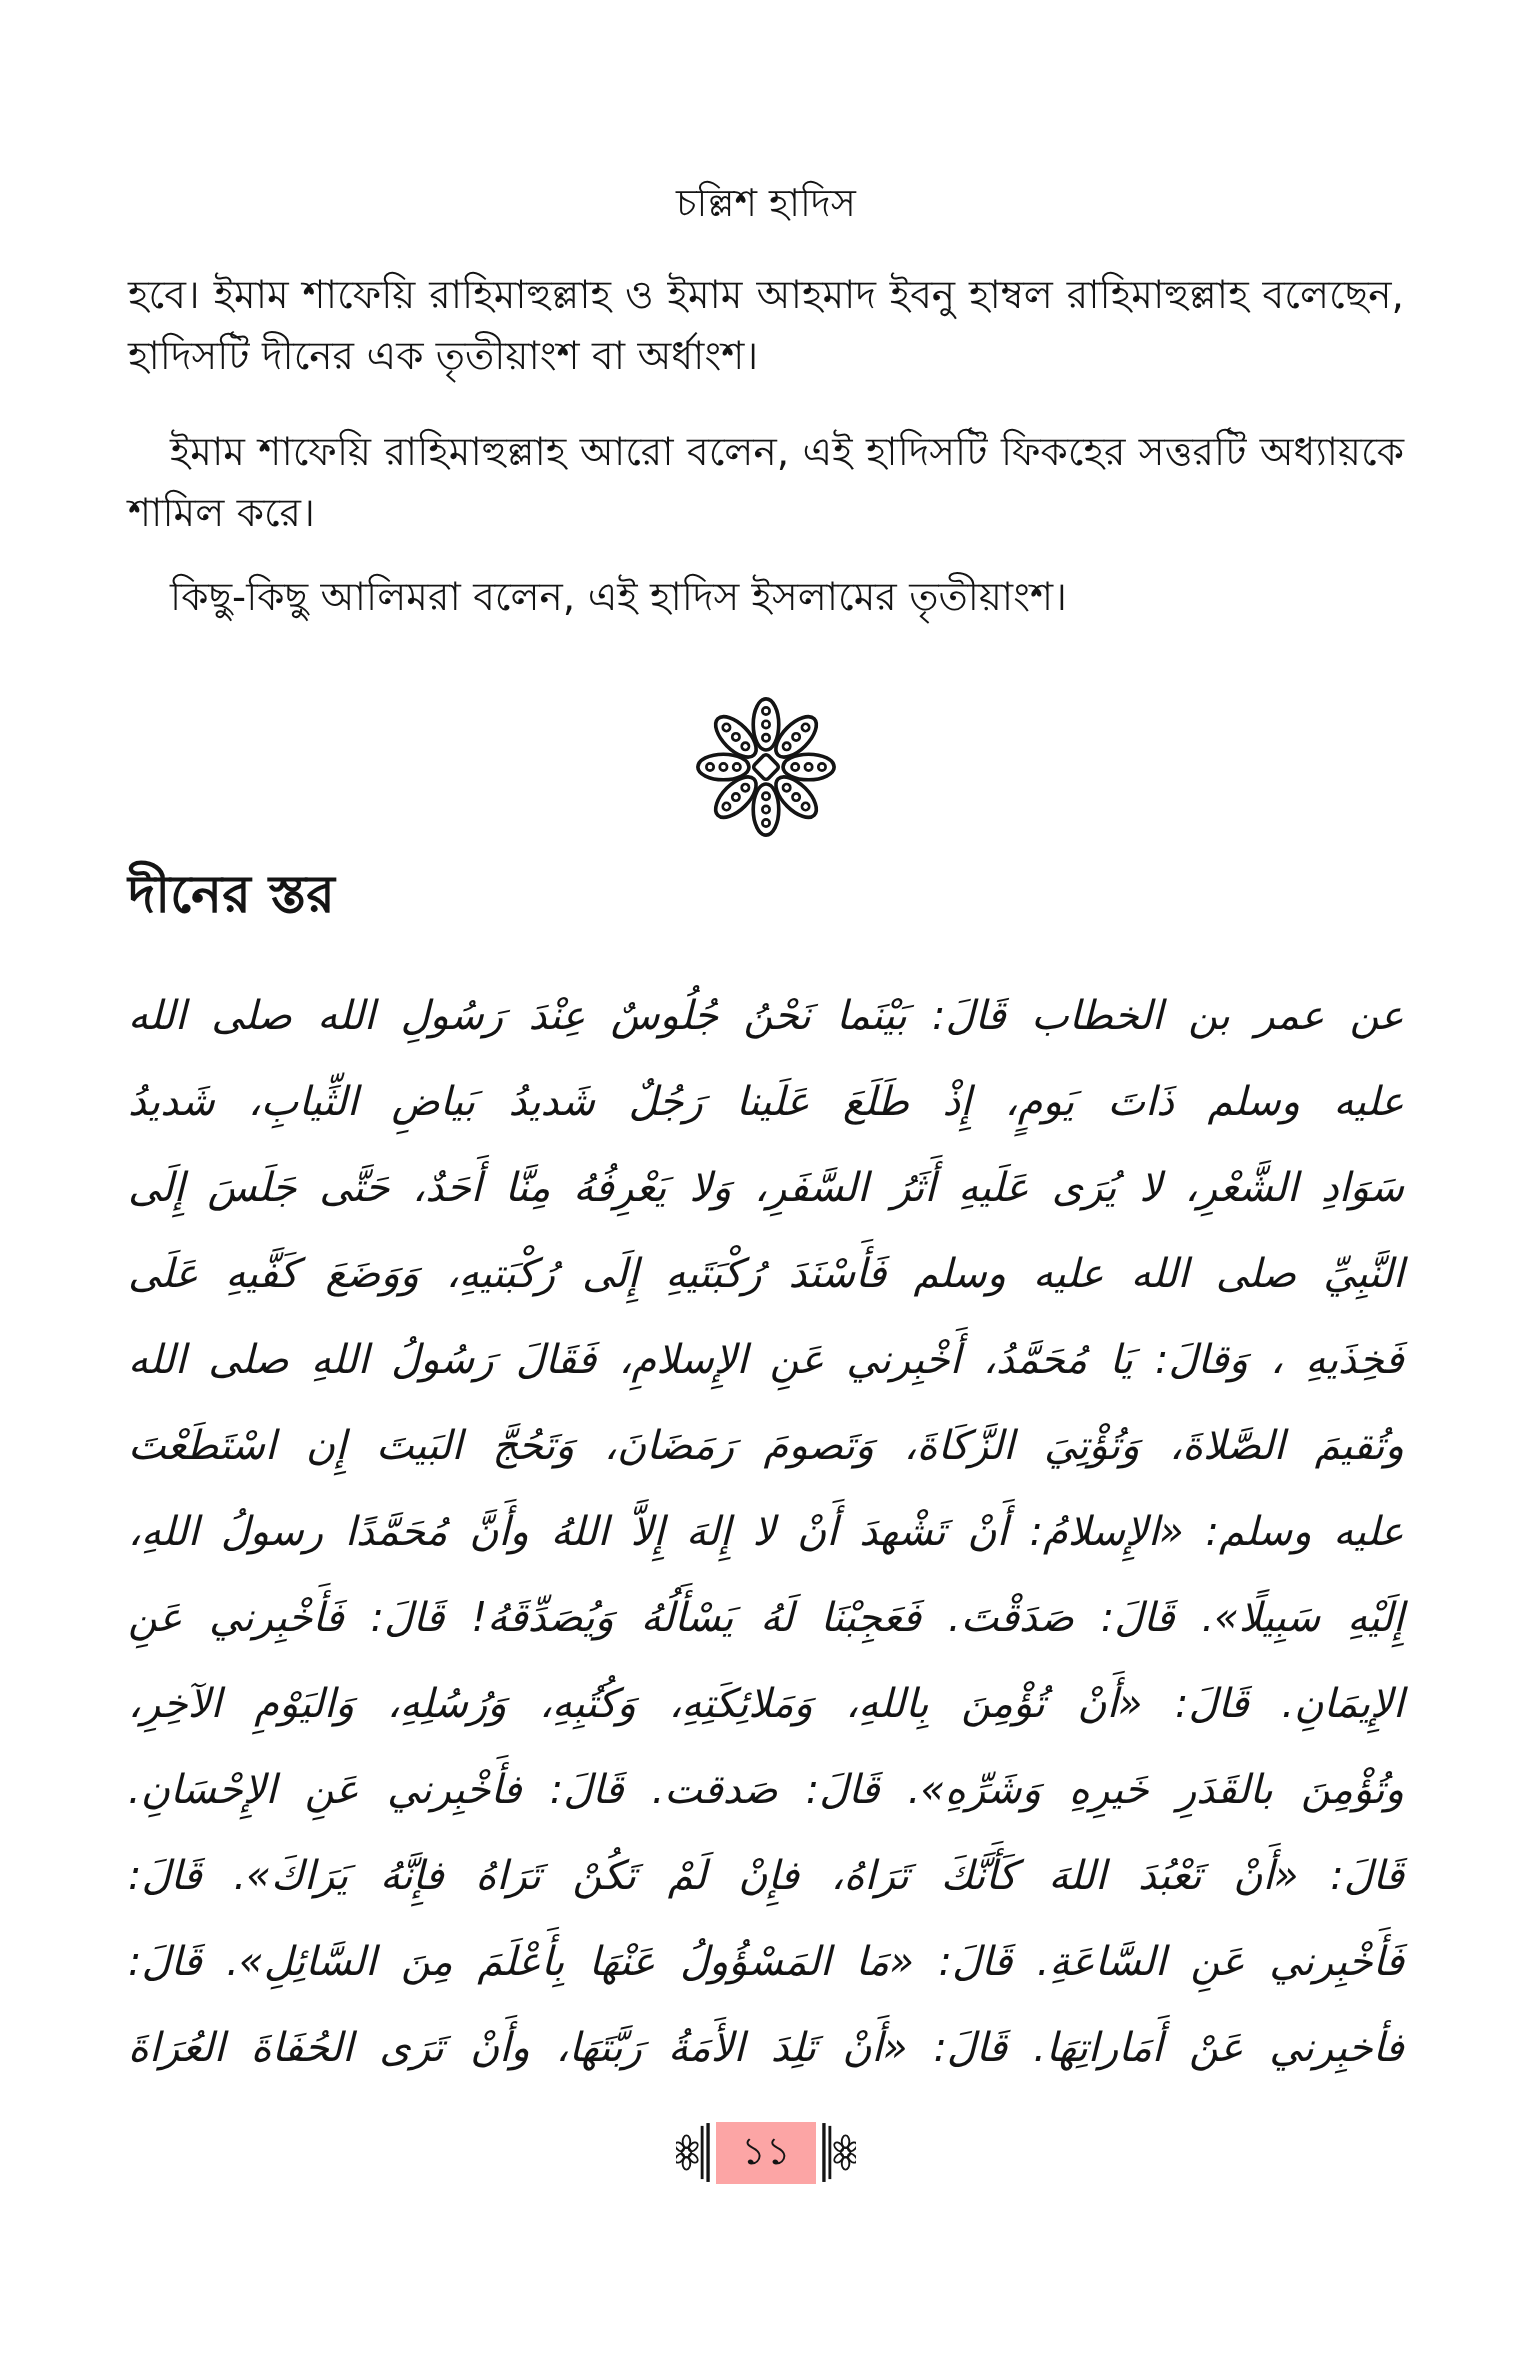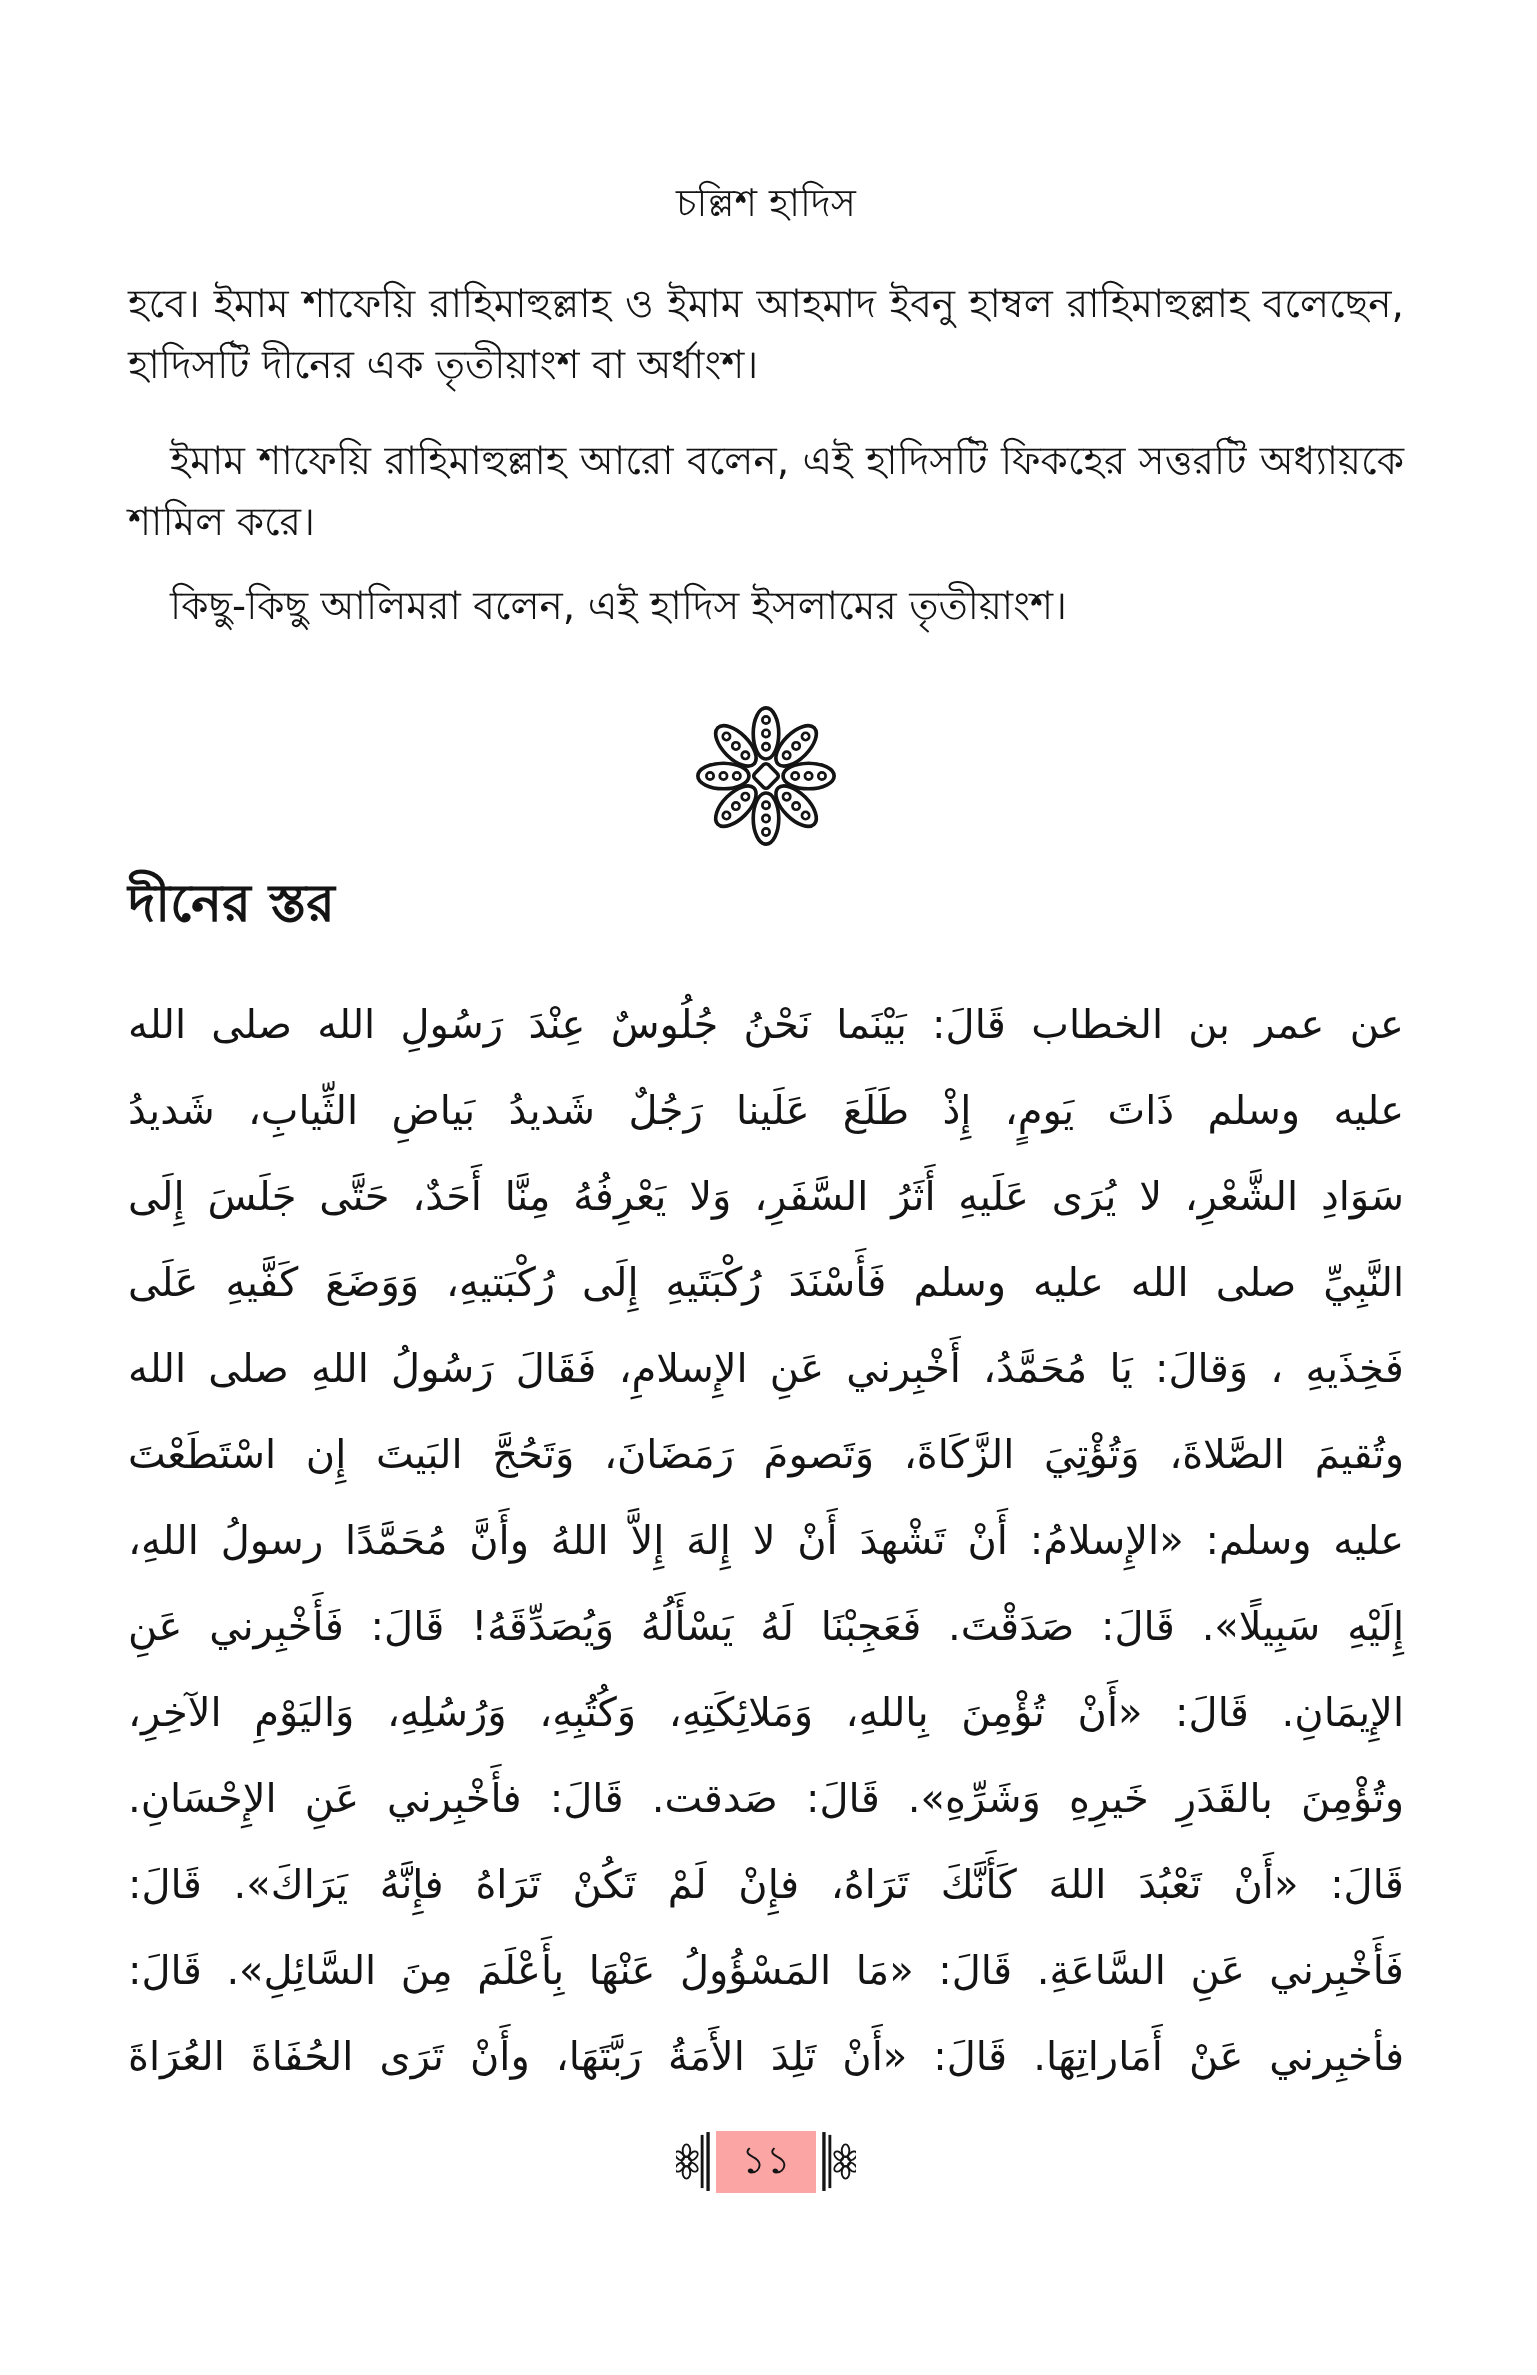--- a/index.html
+++ b/index.html
@@ -27,21 +27,21 @@
     font-size: 38px;
     font-weight: normal;
     line-height: 56px;
   }
   .bn-para {
     font-size: 39px;
     line-height: 61px;
     text-align: justify;
     margin: 0;
   }
-  .bn-para-1 { margin-top: 42px; }
+  .bn-para-1 { margin-top: 33px; }
   .bn-para-2 { margin-top: 35px; text-indent: 42px; }
   .bn-para-3 { margin-top: 23px; text-indent: 42px; }
   .ornament-wrap {
     margin-top: 67px;
     text-align: center;
   }
   .section-title {
     margin: 15.4px 0 0 0;
     text-align: left;
     font-size: 52px;
@@ -52,20 +52,21 @@
     margin-top: 42px;
     direction: rtl;
     unicode-bidi: embed;
     font-size: 40px;
     line-height: 86px;
   }
   .ar-line {
     text-align: justify;
     text-align-last: justify;
     white-space: normal;
+    font-style: italic;
   }
   .page-footer {
     margin-top: 31px;
     display: flex;
     justify-content: center;
     align-items: center;
   }
   .page-number-box {
     background: #fca5a5;
     padding: 1.9px 25px 5.8px 25px;

